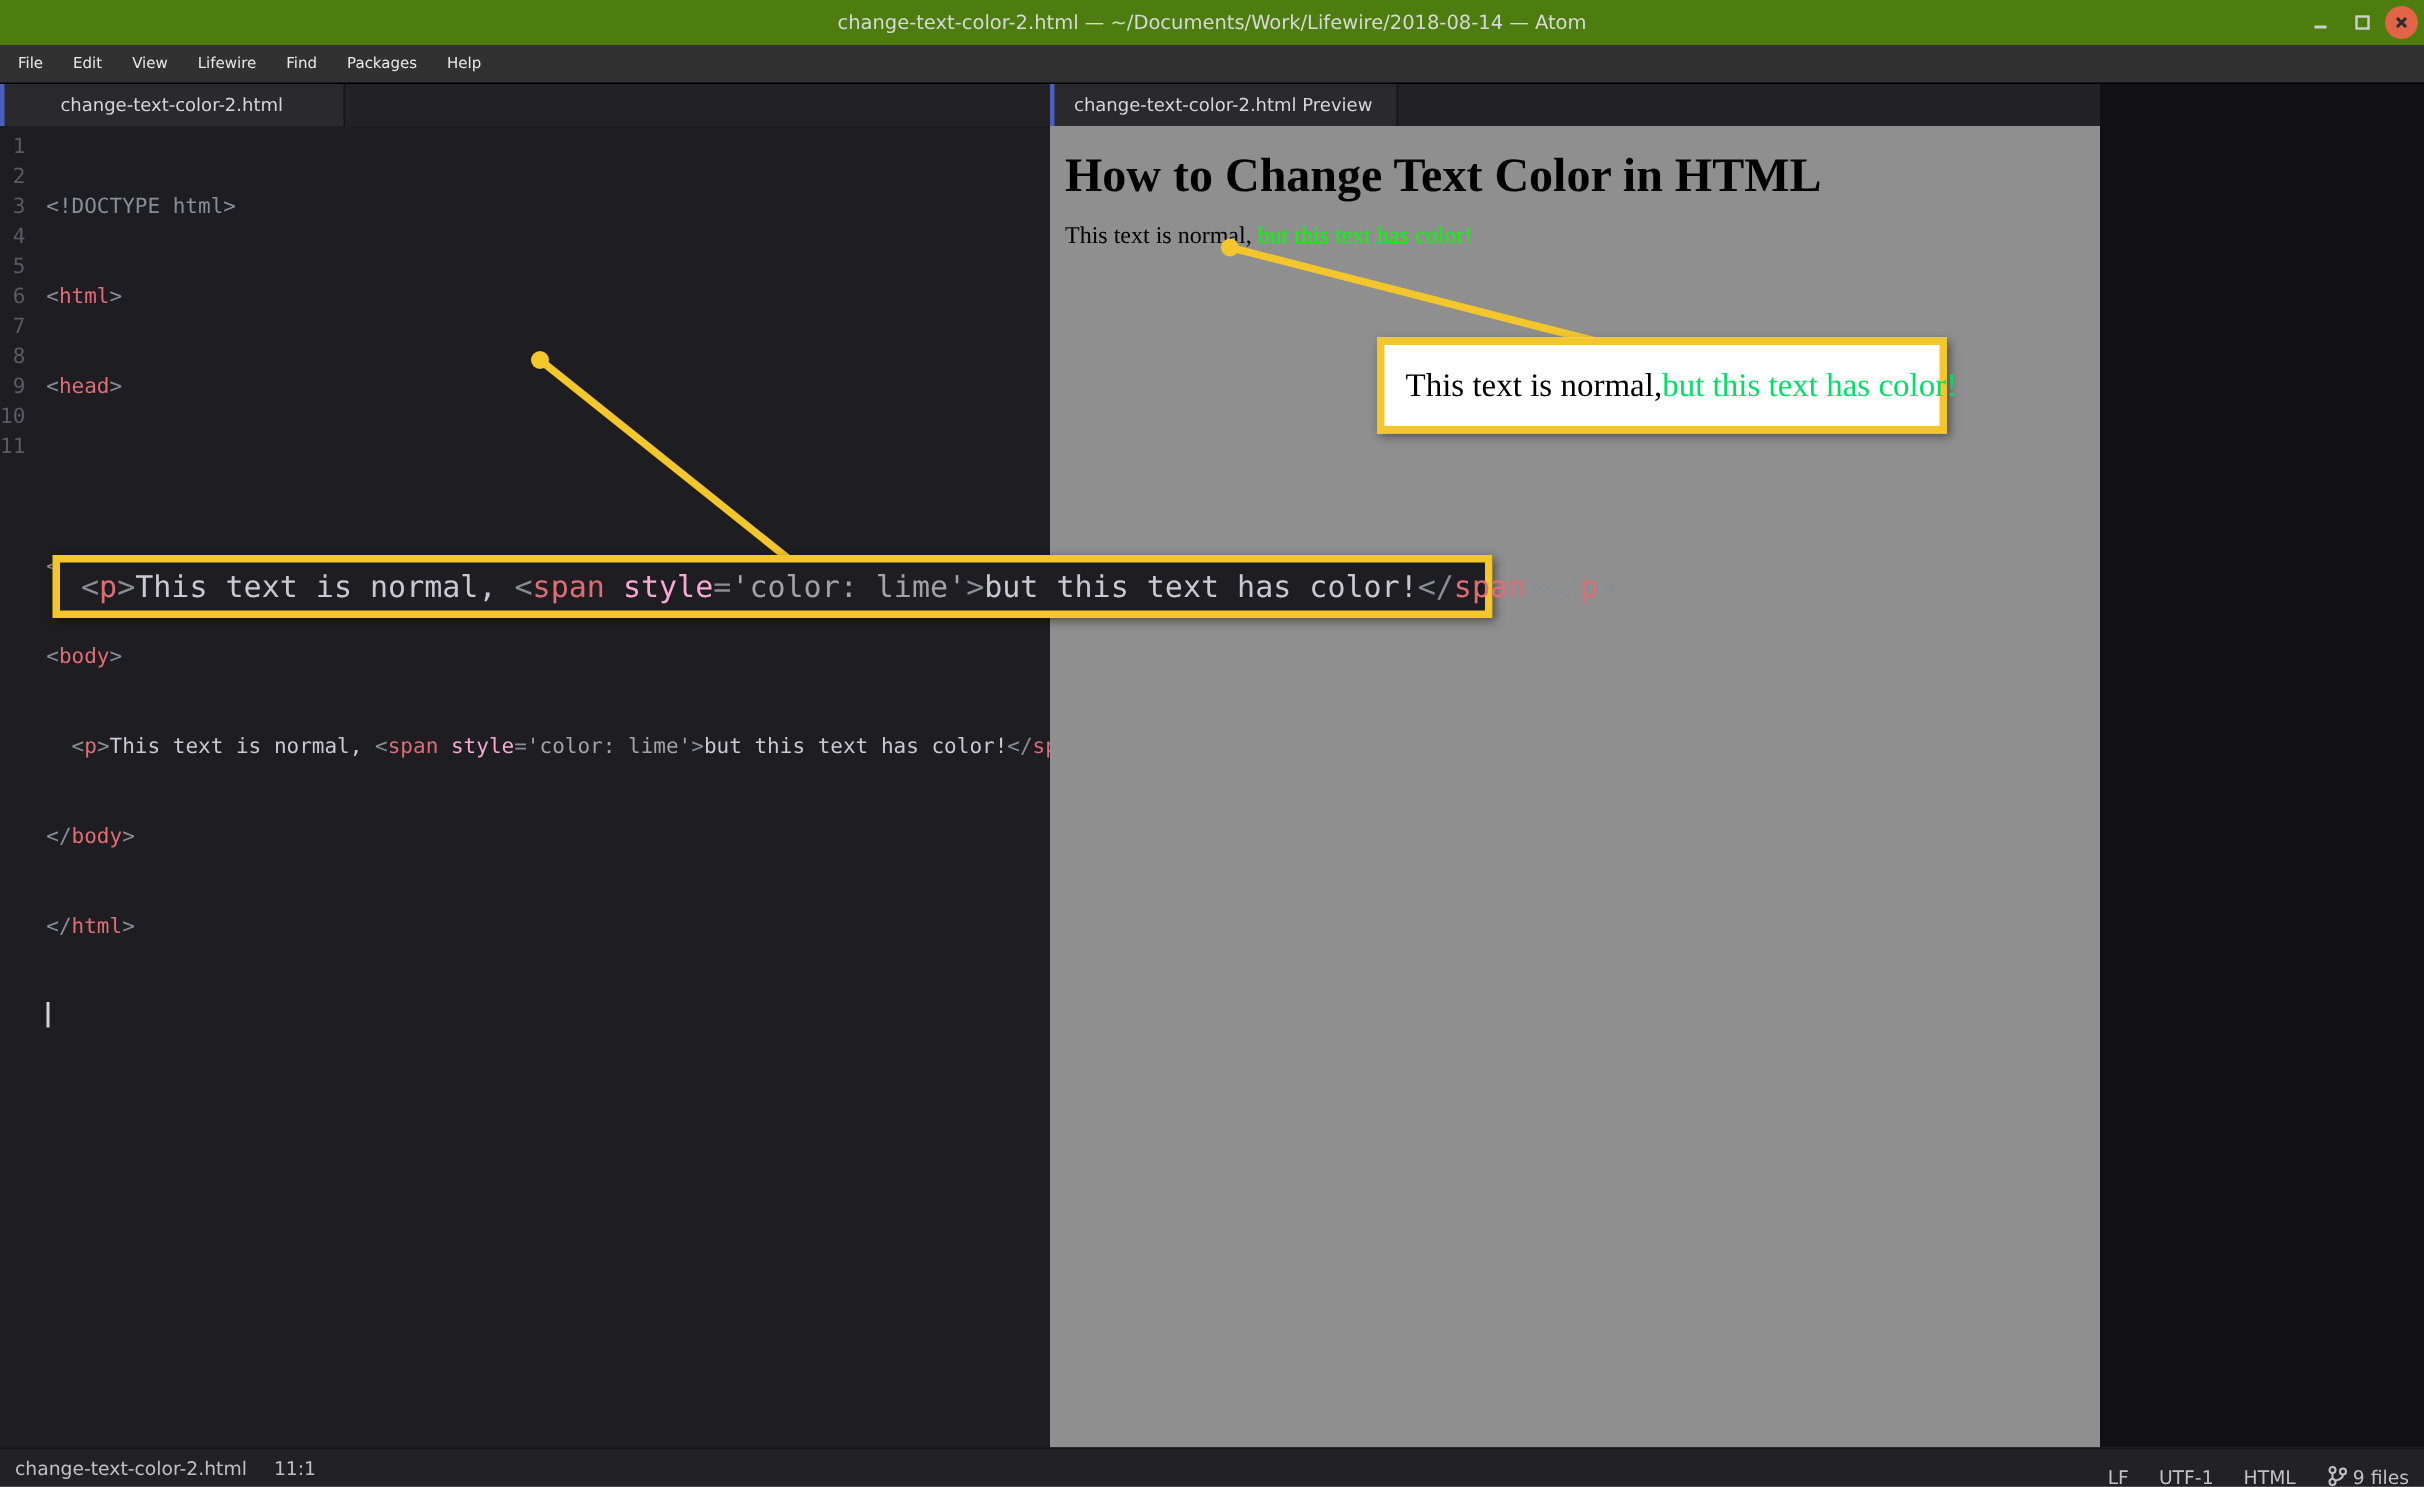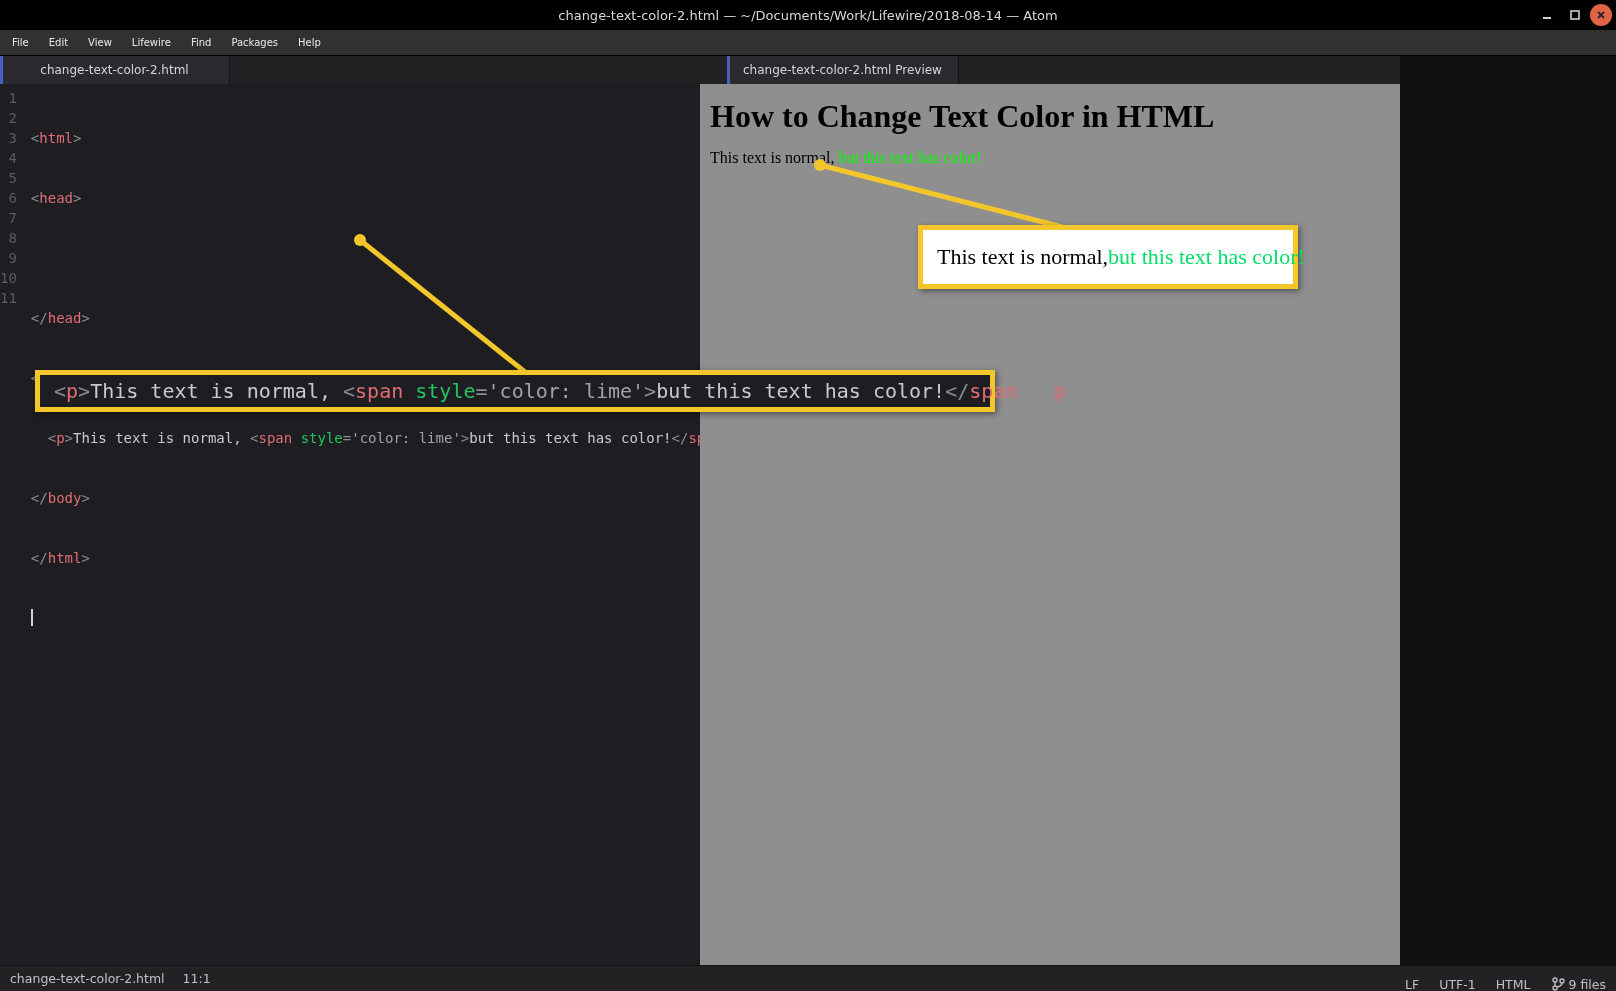--- a/index.html
+++ b/index.html
@@ -10,21 +10,21 @@
     color: #cfcfcf;
     width: 1616px;
     height: 991px;
     overflow: hidden;
     position: relative;
   }
 
   
   .titlebar {
     height: 30px;
-    background: #000000;
+    background: #4d7c0f;
     display: flex;
     align-items: center;
     position: relative;
     font-size: 13px;
   }
   .titlebar .title {
     position: absolute;
     left: 0; right: 0;
     text-align: center;
     color: #d8d8d8;
@@ -122,21 +122,21 @@
   .code {
     padding: 4px 0 0 6px;
     color: #bfbfc4;
     white-space: pre;
   }
   .code .row { height: 20px; }
 
   
   .p  { color: #8a8e94; }    
   .tg { color: #e06c75; }    
-  .at { color: #22c55e; }    
+  .at { color: #f9a8d4; }    
   .st { color: #a3a3a3; }    
   .tx { color: #c9c9cf; }    
 
   .cursor {
     display: inline-block;
     width: 0;
     border-left: 2px solid #cfd2d6;
     height: 17px;
     vertical-align: -3px;
   }
@@ -267,21 +267,21 @@
   <span class="menu-item">Find</span>
   <span class="menu-item">Packages</span>
   <span class="menu-item">Help</span>
 </div>
 
 <div class="tabstrip">
   <div class="tab active" style="min-width:230px">
     <span>change-text-color-2.html</span>
   </div>
   <div style="flex:1; border-right:1px solid #141416;"></div>
-  <div style="width:700px; position:absolute; left:700px; top:0; height:28px; display:flex;margin-left:27px;">
+  <div style="width:700px; position:absolute; left:700px; top:0; height:28px; display:flex;">
     <div class="tab active" style="min-width:230px">
       <span>change-text-color-2.html Preview</span>
     </div>
   </div>
 </div>
 
 <div class="workspace">
 
   <div class="editor-pane">
     <div class="editor">
@@ -292,20 +292,21 @@
         <div>4</div>
         <div>5</div>
         <div>6</div>
         <div>7</div>
         <div>8</div>
         <div>9</div>
         <div>10</div>
         <div>11</div>
       </div>
       <div class="code">
+        <div class="row"><span class="p">&lt;!DOCTYPE html&gt;</span></div>
         <div class="row"><span class="p">&lt;</span><span class="tg">html</span><span class="p">&gt;</span></div>
         <div class="row"><span class="p">&lt;</span><span class="tg">head</span><span class="p">&gt;</span></div>
         <div class="row"><span> </span></div>
         <div class="row"><span class="p">&lt;/</span><span class="tg">head</span><span class="p">&gt;</span></div>
         <div class="row"><span class="p">&lt;</span><span class="tg">body</span><span class="p">&gt;</span></div>
         <div class="row"><span>  </span><span class="p">&lt;</span><span class="tg">p</span><span class="p">&gt;</span><span class="tx">This text is normal, </span><span class="p">&lt;</span><span class="tg">span</span><span> </span><span class="at">style</span><span class="p">=</span><span class="st">'color: lime'</span><span class="p">&gt;</span><span class="tx">but this text has color!</span><span class="p">&lt;/</span><span class="tg">span</span></div>
         <div class="row"><span class="p">&lt;/</span><span class="tg">body</span><span class="p">&gt;</span></div>
         <div class="row"><span class="p">&lt;/</span><span class="tg">html</span><span class="p">&gt;</span></div>
         <div class="row"><span class="cursor"></span></div>
       </div>

